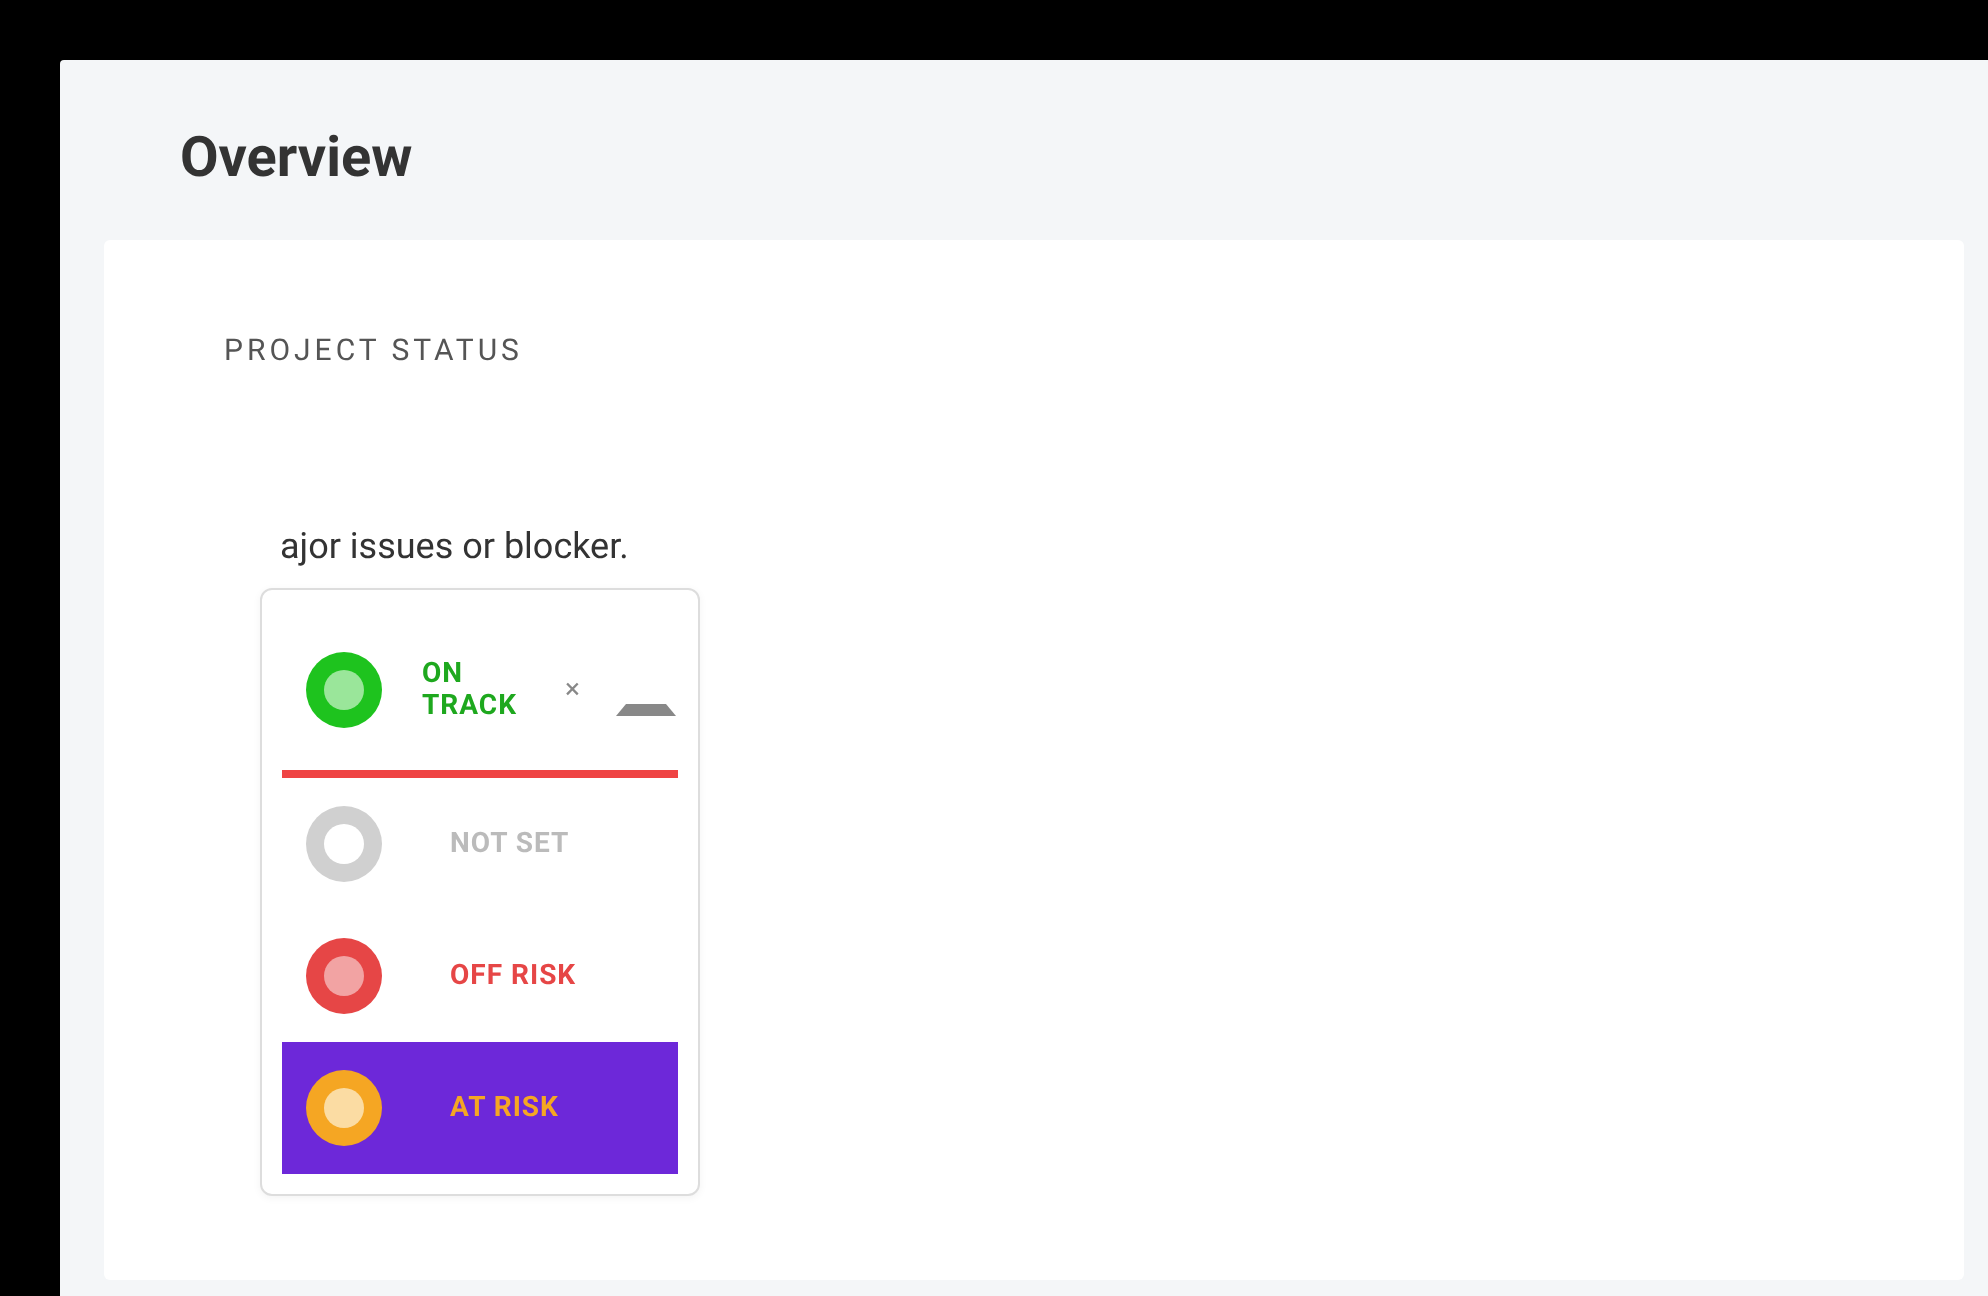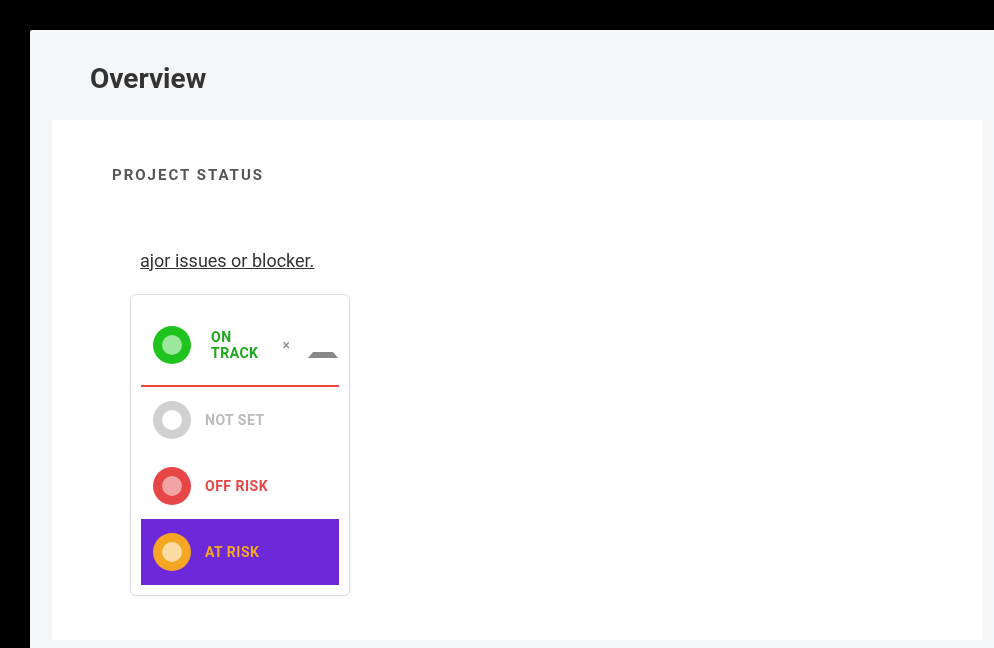--- a/index.html
+++ b/index.html
@@ -35,32 +35,31 @@
       top: 90px;
       left: 22px;
       width: 930px;
       height: 520px;
       background: #fff;
       border-radius: 3px;
       padding: 36px 50px;
     }
     .section-heading {
       font-size: 15px;
-      font-weight: 700;
+      font-weight: 400;
       letter-spacing: 2px;
       color: #555;
     }
     .body-text {
       position: absolute;
-      top: 117px;
+      top: 130px;
       left: 78px;
       font-size: 18px;
       color: #333;
       line-height: 1.5;
-      text-decoration: underline;
     }
     .meta-block {
       position: absolute;
       top: 180px;
       left: 78px;
       font-size: 18px;
       color: #333;
       line-height: 1.9;
     }
     
@@ -72,29 +71,29 @@
       background: #fff;
       border: 1px solid #ddd;
       border-radius: 6px;
       box-shadow: 0 1px 4px rgba(0,0,0,0.05);
       z-index: 10;
     }
     .dropdown-selected {
       display: flex;
       align-items: center;
       padding: 14px 12px;
-      border-bottom: 2px solid #ef4444;
+      border-bottom: 4px solid #ef4444;
       gap: 10px;
       cursor: pointer;
     }
     .dropdown-option {
       display: flex;
       align-items: center;
       padding: 14px 12px;
-      gap: 4px;
+      gap: 24px;
       cursor: pointer;
     }
     .dropdown-option.hovered {
       background: #6d28d9;
     }
     .status-circle {
       width: 38px;
       height: 38px;
       border-radius: 50%;
       display: flex;

